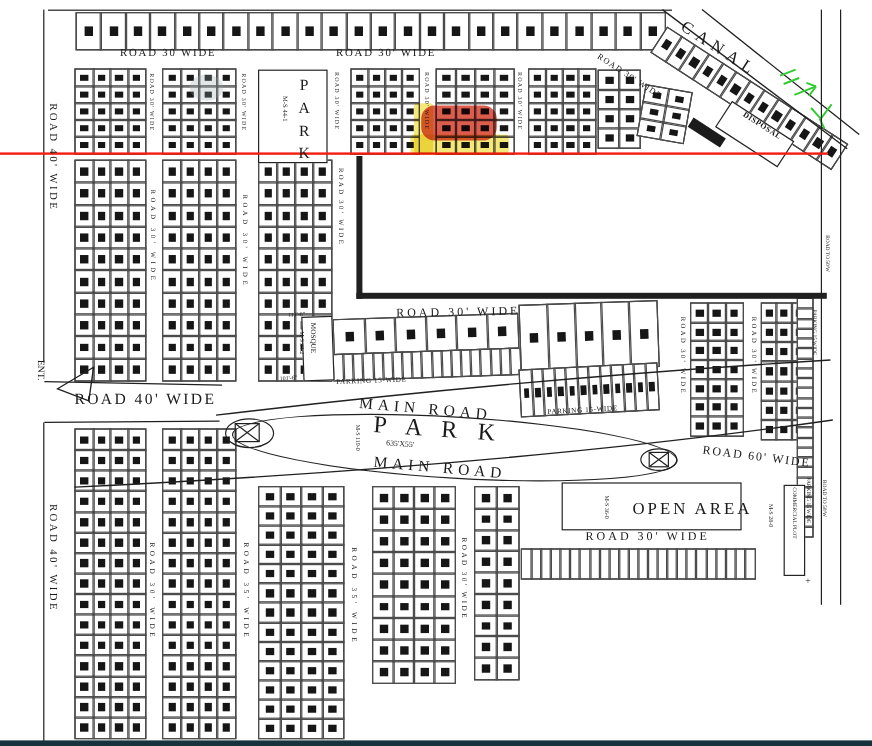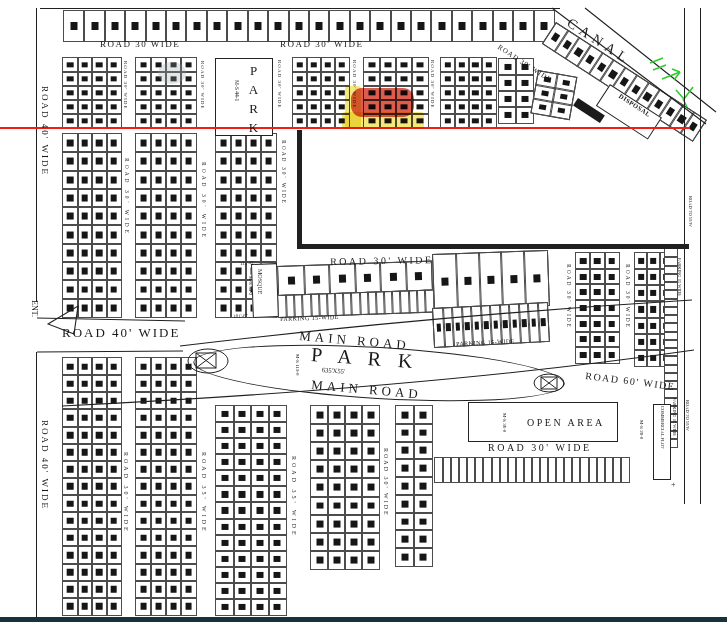--- a/index.html
+++ b/index.html
@@ -777,21 +777,21 @@
     <div class="lbl" style="left: 312px; top: 344px; font-size: 20px; letter-spacing: 6px; transform: rotate(4deg);">P A R K</div>
     <div class="lbl" style="left: 322px; top: 367px; font-size: 6.5px; transform: rotate(4deg);">635'X55'</div>
     <div class="lbl v" style="left: 295px; top: 354px; font-size: 5px;">M-S 119-0</div>
     <div class="lbl" style="left: 312px; top: 378px; font-size: 13px; letter-spacing: 4px; transform: rotate(5deg);">MAIN    ROAD</div>
     <div class="lbl" style="left: 62px; top: 326px; font-size: 13px; letter-spacing: 2px;">ROAD   40'   WIDE</div>
     <div class="lbl" style="left: 586px; top: 371px; font-size: 10px; letter-spacing: 1.5px; transform: rotate(7deg);">ROAD  60'  WIDE</div>
     <div class="lbl v" style="left: 565px; top: 264px; font-size: 5.5px; letter-spacing: 2px;">ROAD  30'  WIDE</div>
     <div class="lbl v" style="left: 624px; top: 264px; font-size: 5.5px; letter-spacing: 2px;">ROAD  30'  WIDE</div>
     <div class="lbl v" style="left: 676px; top: 258px; font-size: 4.5px;">PARKING 15 WIDE</div>
     <div class="lbl v" style="left: 687px; top: 196px; font-size: 4.5px;">ROAD TO 50/W</div>
-    <div class="lbl" style="left: 527px; top: 418px; font-size: 10px; letter-spacing: 2.5px;">OPEN  AREA</div>
+    <div class="lbl" style="left: 527px; top: 418px; font-size: 14px; letter-spacing: 2.5px;">OPEN  AREA</div>
     <div class="lbl v" style="left: 502px; top: 413px; font-size: 5px;">M-S  36-0</div>
     <div class="lbl" style="left: 488px; top: 443px; font-size: 10px; letter-spacing: 2.5px;">ROAD    30'   WIDE</div>
     <div class="lbl v" style="left: 659px; top: 406px; font-size: 4.5px;">COMMERCIAL PLOT</div>
     <div class="lbl v" style="left: 639px; top: 420px; font-size: 5px;">M-S 28-0</div>
     <div class="lbl v" style="left: 671px; top: 398px; font-size: 4.5px;">PARKING 15 WIDE</div>
     <div class="lbl v" style="left: 684px; top: 400px; font-size: 4.5px;">ROAD TO 50/W</div>
     <div class="lbl v" style="left: 40px; top: 420px; font-size: 9px; letter-spacing: 2px;">ROAD  40'  WIDE</div>
     <div class="lbl v" style="left: 123px; top: 452px; font-size: 6px; letter-spacing: 3px;">ROAD  30'  WIDE</div>
     <div class="lbl v" style="left: 201px; top: 452px; font-size: 6px; letter-spacing: 3px;">ROAD  35'  WIDE</div>
     <div class="lbl v" style="left: 291px; top: 456px; font-size: 6px; letter-spacing: 3px;">ROAD  35'  WIDE</div>

